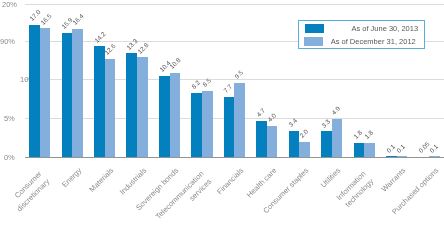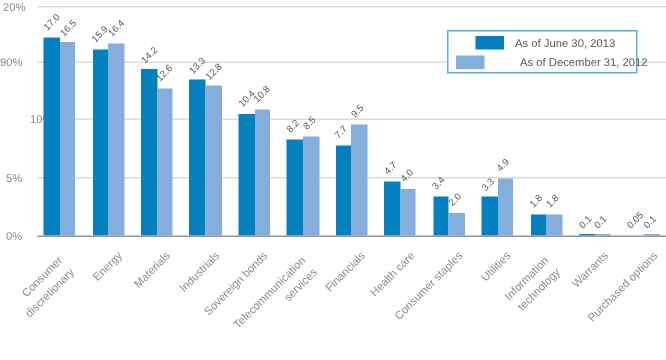--- a/index.html
+++ b/index.html
@@ -93,22 +93,22 @@
     <div class="bar" style="left: 396.53px; width: 10.6px; top: 156px; height: 1px; background: rgb(132, 175, 220);"></div>
     <div class="dlabel" style="left: 400.23px; top: 146.72px; height: 7px;">0.1</div>
     <div class="clabel" style="left: 328.33px; width: 80px; top: 162px;"><span>Warrants</span></div>
     <div class="bar" style="left: 418.36px; width: 10.6px; top: 157px; height: 0px; background: rgb(5, 128, 191);"></div>
     <div class="dlabel" style="left: 422.06px; top: 147.11px; height: 7px;">0.05</div>
     <div class="bar" style="left: 428.96px; width: 10.6px; top: 156px; height: 1px; background: rgb(132, 175, 220);"></div>
     <div class="dlabel" style="left: 432.66px; top: 146.72px; height: 7px;">0.1</div>
     <div class="clabel" style="left: 360.76px; width: 80px; top: 162px;"><span>Purchased options</span></div>
     <div class="axisline" style="left: 25px; width: 419px; top: 157px;"></div>
     <div id="legend" style="left: 297.5px; top: 20px; width: 127px; height: 29px; border-color: rgb(89, 176, 221);">
-      <div class="lgrow" style="left: 18px; top: 3.3px;">
+      <div class="lgrow" style="left: 6px; top: 3.3px; gap: 20px;">
         <span class="lgsw" style="background: rgb(5, 128, 191); width: 19px; height: 9px;"></span>
         <span class="lgtx" style="margin-left: 7.9px;">As of June 30, 2013</span>
       </div>
       <div class="lgrow" style="left: 5.2px; top: 15.5px;">
         <span class="lgsw" style="background: rgb(132, 175, 220); width: 19px; height: 9px;"></span>
-        <span class="lgtx" style="margin-left: 24px;">As of December 31, 2012</span>
+        <span class="lgtx" style="margin-left: 8px;">As of December 31, 2012</span>
       </div>
     </div>
   </div>
 
 </body></html>

